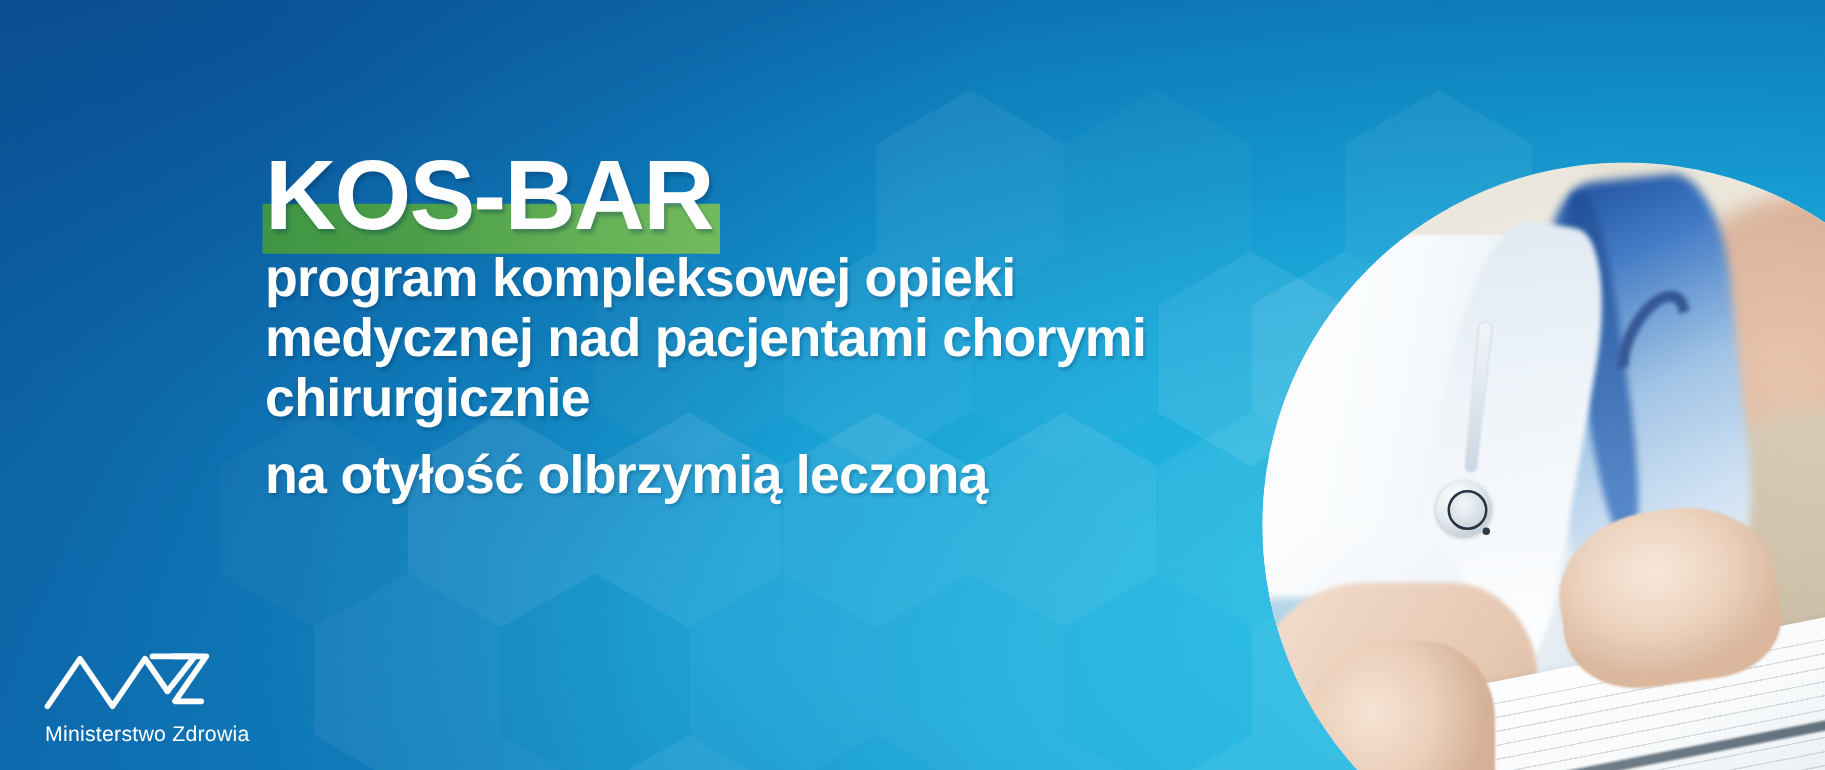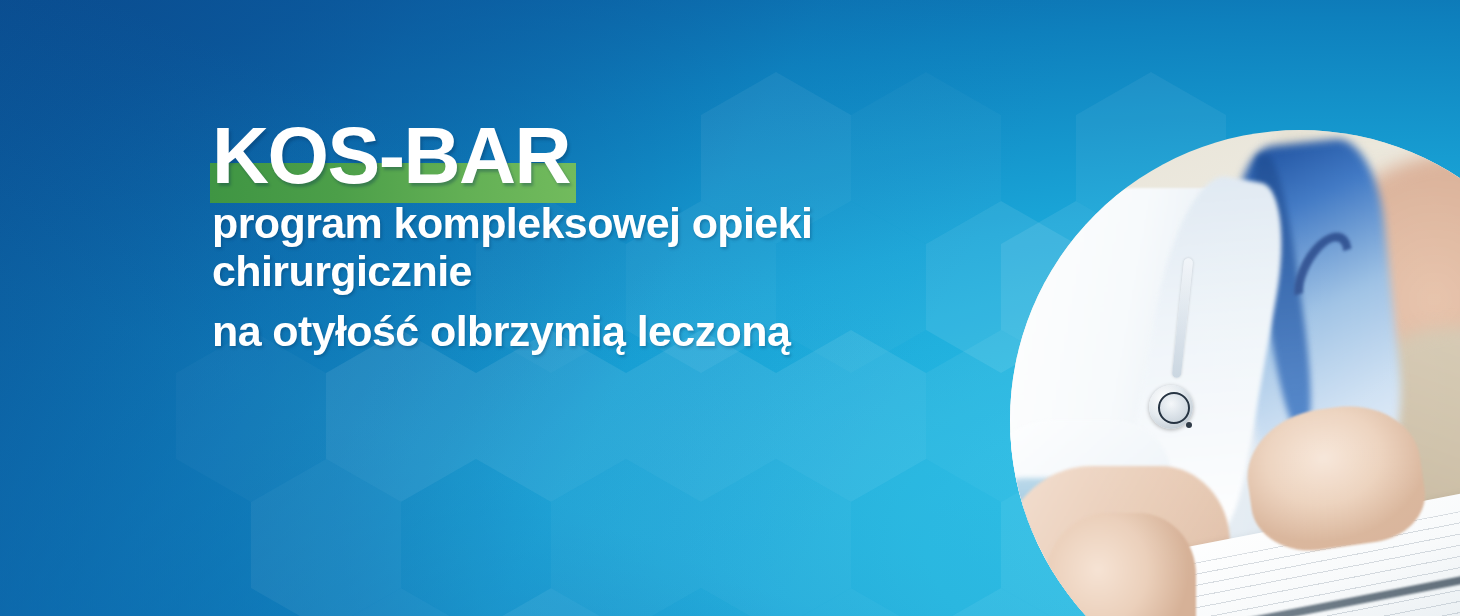--- a/index.html
+++ b/index.html
@@ -302,25 +302,34 @@
     <div class="hex" style="left:1076px; top:72px;"></div>
   </div>
 
   <div class="copy">
     <div class="title-wrap">
       <div class="title-hl"></div>
       <div class="title">KOS-BAR</div>
     </div>
     <div class="subtitle">
       <span class="ln">program kompleksowej opieki</span>
+      <span class="ln">medycznej nad pacjentami chorymi</span>
       <span class="ln">chirurgicznie</span>
       <span class="ln gap">na otyłość olbrzymią leczoną</span>
     </div>
   </div>
 
+  <div class="logo">
+    <svg class="logo-mark" viewBox="0 0 148 50">
+      <path d="M4 46 L30 8 L56 46 L82 8 L100 34" fill="none" stroke="#ffffff" stroke-width="4.6" stroke-linecap="round" stroke-linejoin="round"></path>
+      <path d="M100 34 L122 6 L88 6" fill="none" stroke="#ffffff" stroke-width="4.6" stroke-linecap="round" stroke-linejoin="round" transform="translate(0,0)"></path>
+      <path d="M104 6 L131 6 L106 42 L127 42" fill="none" stroke="#ffffff" stroke-width="4.6" stroke-linecap="round" stroke-linejoin="round"></path>
+    </svg>
+    <div class="logo-text">Ministerstwo Zdrowia</div>
+  </div>
 
   <div class="photo">
     <div class="ph ph-room"></div>
     <div class="ph ph-room-b"></div>
     <div class="ph ph-patient-skin"></div>
     <div class="ph ph-patient-top"></div>
     <div class="ph ph-patient-arm"></div>
     <div class="ph ph-patient-lap"></div>
 
     <div class="ph ph-coat"></div>

